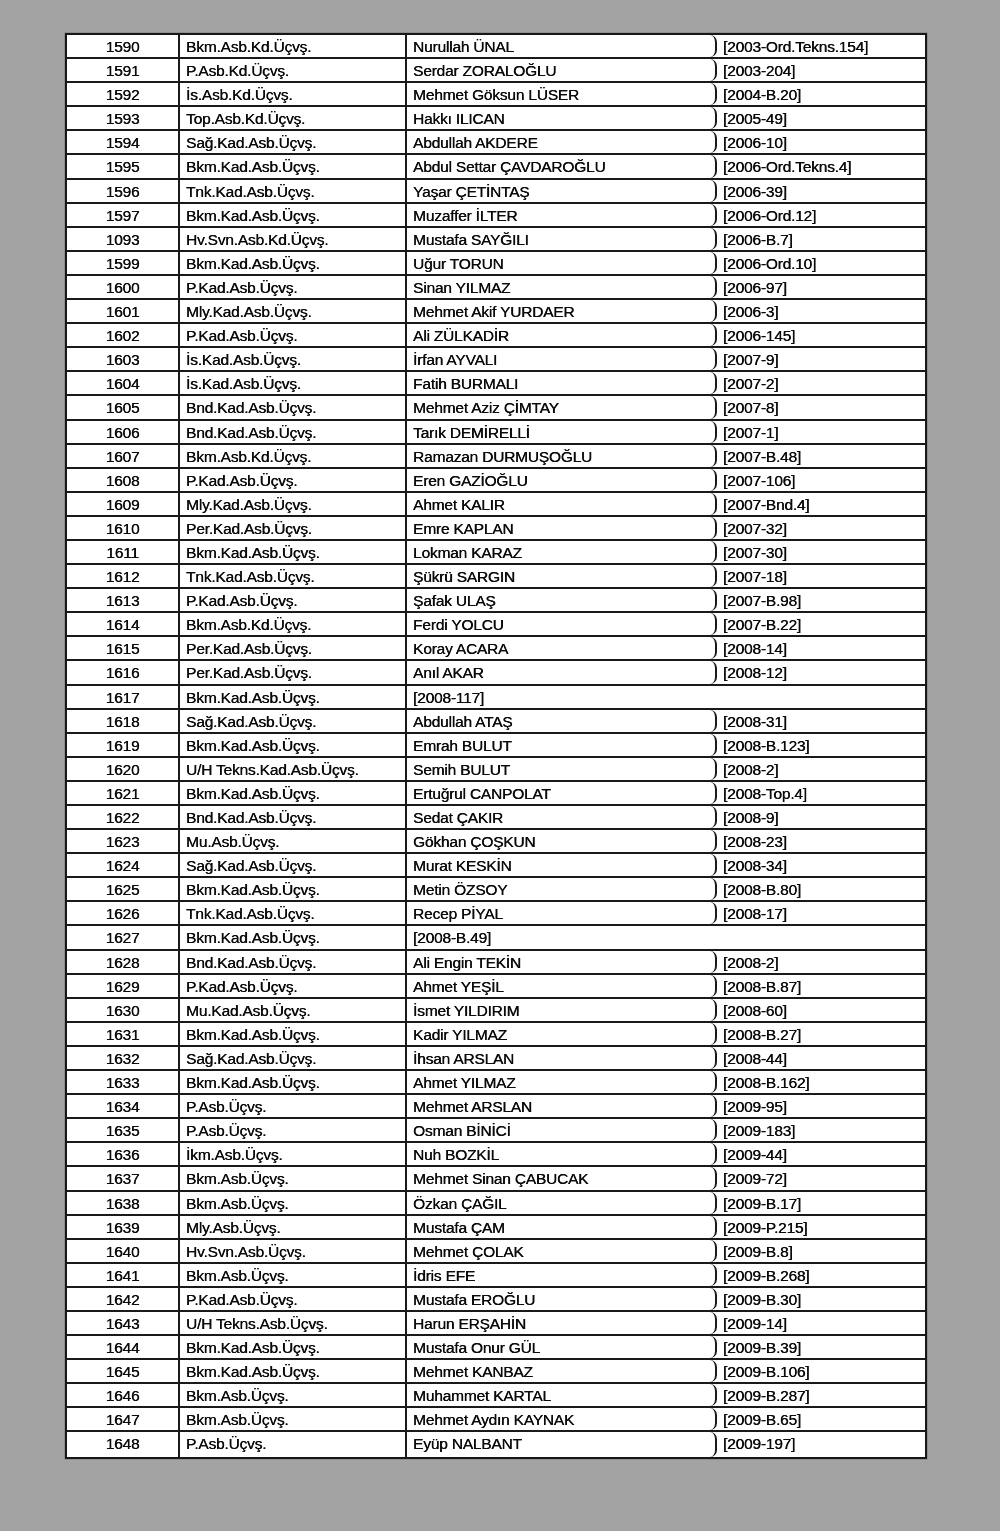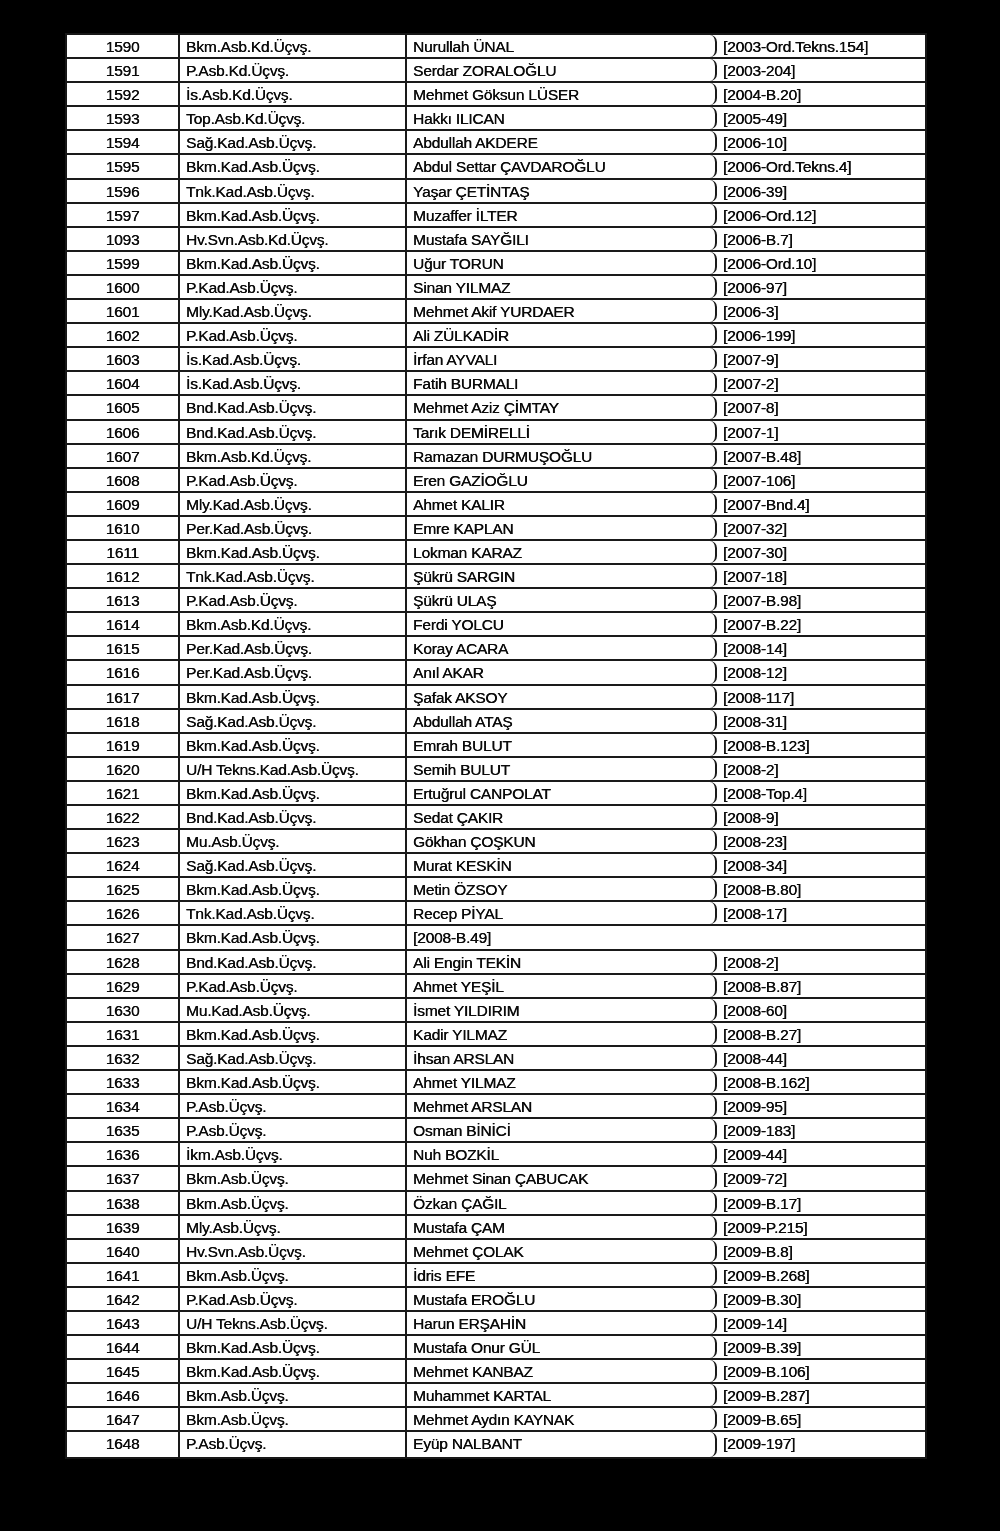--- a/index.html
+++ b/index.html
@@ -10,21 +10,21 @@
   body {
     position: relative;
     width: 1000px;
     height: 1531px;
     font-family: "Liberation Sans", sans-serif;
     overflow: hidden;
   }
   .page {
     position: absolute;
     inset: 0;
-    background: #000000;
+    background: #a3a3a3;
   }
   .doc-table {
     position: absolute;
     left: 65px;
     top: 33px;
     width: 862px;
     box-sizing: border-box;
     border: 2px solid #171717;
     background: #ffffff;
     
@@ -148,21 +148,21 @@
       <div class="row">
     <div class="cell c-no">1601</div>
     <div class="cell c-rank">Mly.Kad.Asb.Üçvş.</div>
     <div class="cell c-name">Mehmet Akif YURDAER</div>
     <div class="cell c-code">[2006-3]</div>
   </div>
       <div class="row">
     <div class="cell c-no">1602</div>
     <div class="cell c-rank">P.Kad.Asb.Üçvş.</div>
     <div class="cell c-name">Ali ZÜLKADİR</div>
-    <div class="cell c-code">[2006-199]</div>
+    <div class="cell c-code">[2006-145]</div>
   </div>
       <div class="row">
     <div class="cell c-no">1603</div>
     <div class="cell c-rank">İs.Kad.Asb.Üçvş.</div>
     <div class="cell c-name">İrfan AYVALI</div>
     <div class="cell c-code">[2007-9]</div>
   </div>
       <div class="row">
     <div class="cell c-no">1604</div>
     <div class="cell c-rank">İs.Kad.Asb.Üçvş.</div>
@@ -213,21 +213,21 @@
   </div>
       <div class="row">
     <div class="cell c-no">1612</div>
     <div class="cell c-rank">Tnk.Kad.Asb.Üçvş.</div>
     <div class="cell c-name">Şükrü SARGIN</div>
     <div class="cell c-code">[2007-18]</div>
   </div>
       <div class="row">
     <div class="cell c-no">1613</div>
     <div class="cell c-rank">P.Kad.Asb.Üçvş.</div>
-    <div class="cell c-name">Şükrü ULAŞ</div>
+    <div class="cell c-name">Şafak ULAŞ</div>
     <div class="cell c-code">[2007-B.98]</div>
   </div>
       <div class="row">
     <div class="cell c-no">1614</div>
     <div class="cell c-rank">Bkm.Asb.Kd.Üçvş.</div>
     <div class="cell c-name">Ferdi YOLCU</div>
     <div class="cell c-code">[2007-B.22]</div>
   </div>
       <div class="row">
     <div class="cell c-no">1615</div>
@@ -237,21 +237,20 @@
   </div>
       <div class="row">
     <div class="cell c-no">1616</div>
     <div class="cell c-rank">Per.Kad.Asb.Üçvş.</div>
     <div class="cell c-name">Anıl AKAR</div>
     <div class="cell c-code">[2008-12]</div>
   </div>
       <div class="row">
     <div class="cell c-no">1617</div>
     <div class="cell c-rank">Bkm.Kad.Asb.Üçvş.</div>
-    <div class="cell c-name">Şafak AKSOY</div>
     <div class="cell c-code">[2008-117]</div>
   </div>
       <div class="row">
     <div class="cell c-no">1618</div>
     <div class="cell c-rank">Sağ.Kad.Asb.Üçvş.</div>
     <div class="cell c-name">Abdullah ATAŞ</div>
     <div class="cell c-code">[2008-31]</div>
   </div>
       <div class="row">
     <div class="cell c-no">1619</div>

